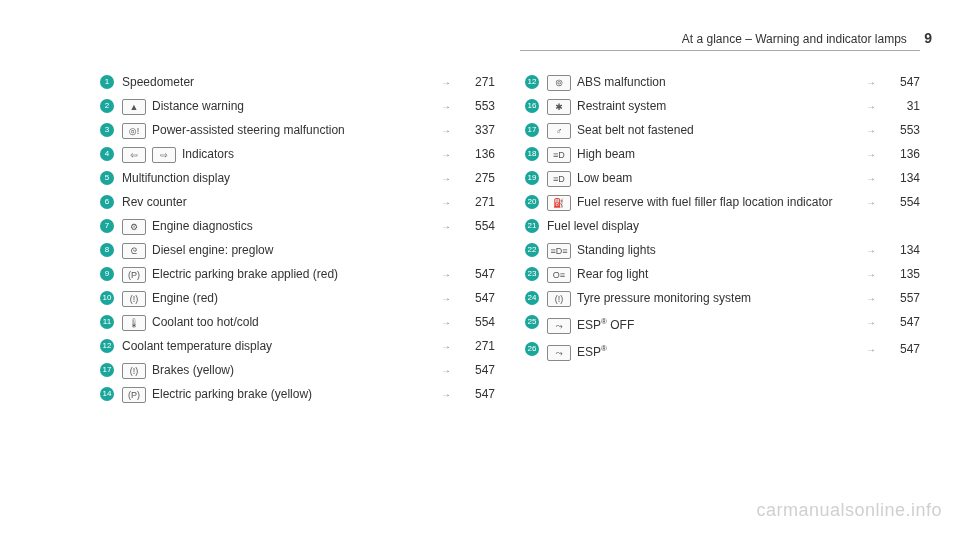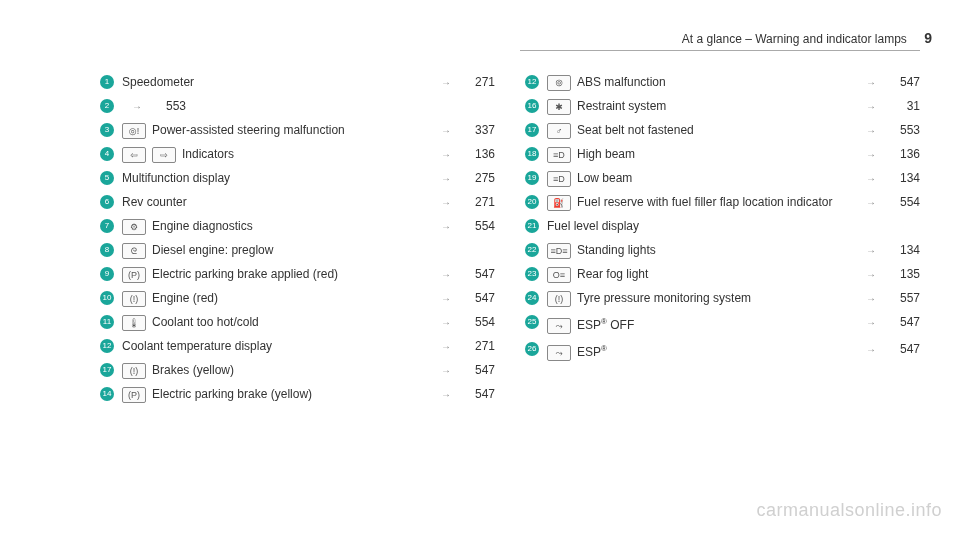--- a/index.html
+++ b/index.html
@@ -118,20 +118,21 @@
 <div class="columns">
   <div class="col" id="col-left">
       <div class="row">
         <span class="marker">1</span>
         <span class="label"><span>Speedometer</span></span>
         <span class="arrow">→</span>
         <span class="page">271</span>
       </div>
       <div class="row">
         <span class="marker">2</span>
+        <span class="label"><span class="icon">▲</span><span>Distance warning</span></span>
         <span class="arrow">→</span>
         <span class="page">553</span>
       </div>
       <div class="row">
         <span class="marker">3</span>
         <span class="label"><span class="icon">◎!</span><span>Power-assisted steering malfunction</span></span>
         <span class="arrow">→</span>
         <span class="page">337</span>
       </div>
       <div class="row">

